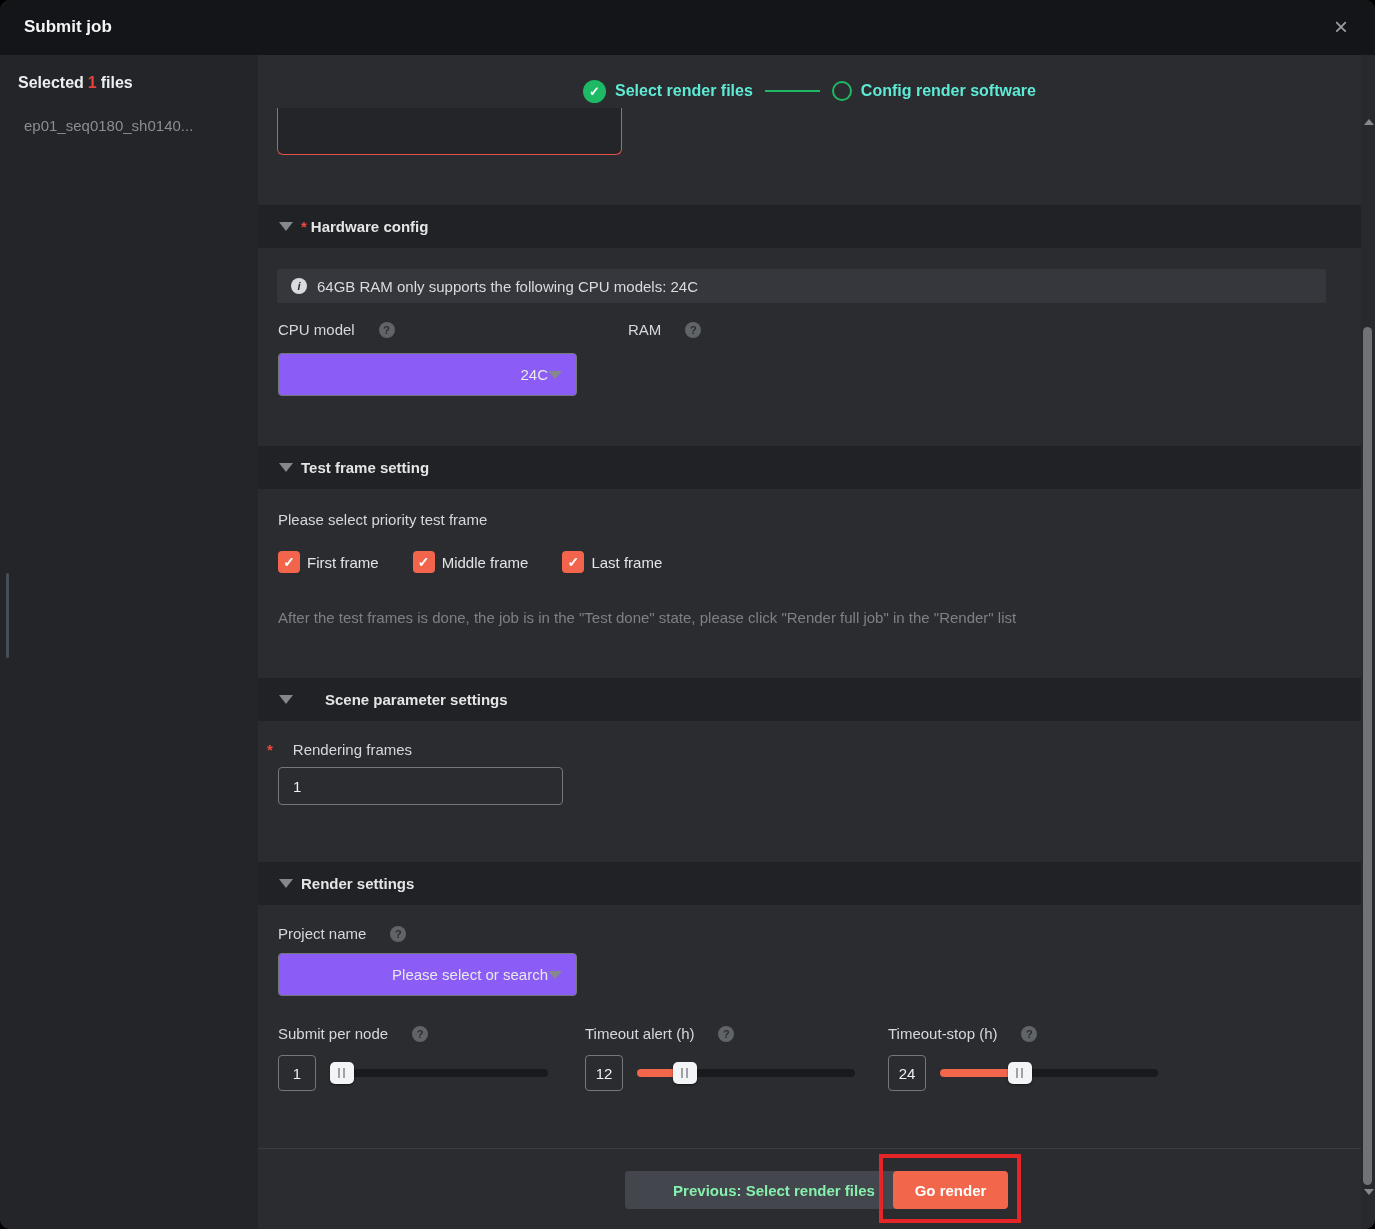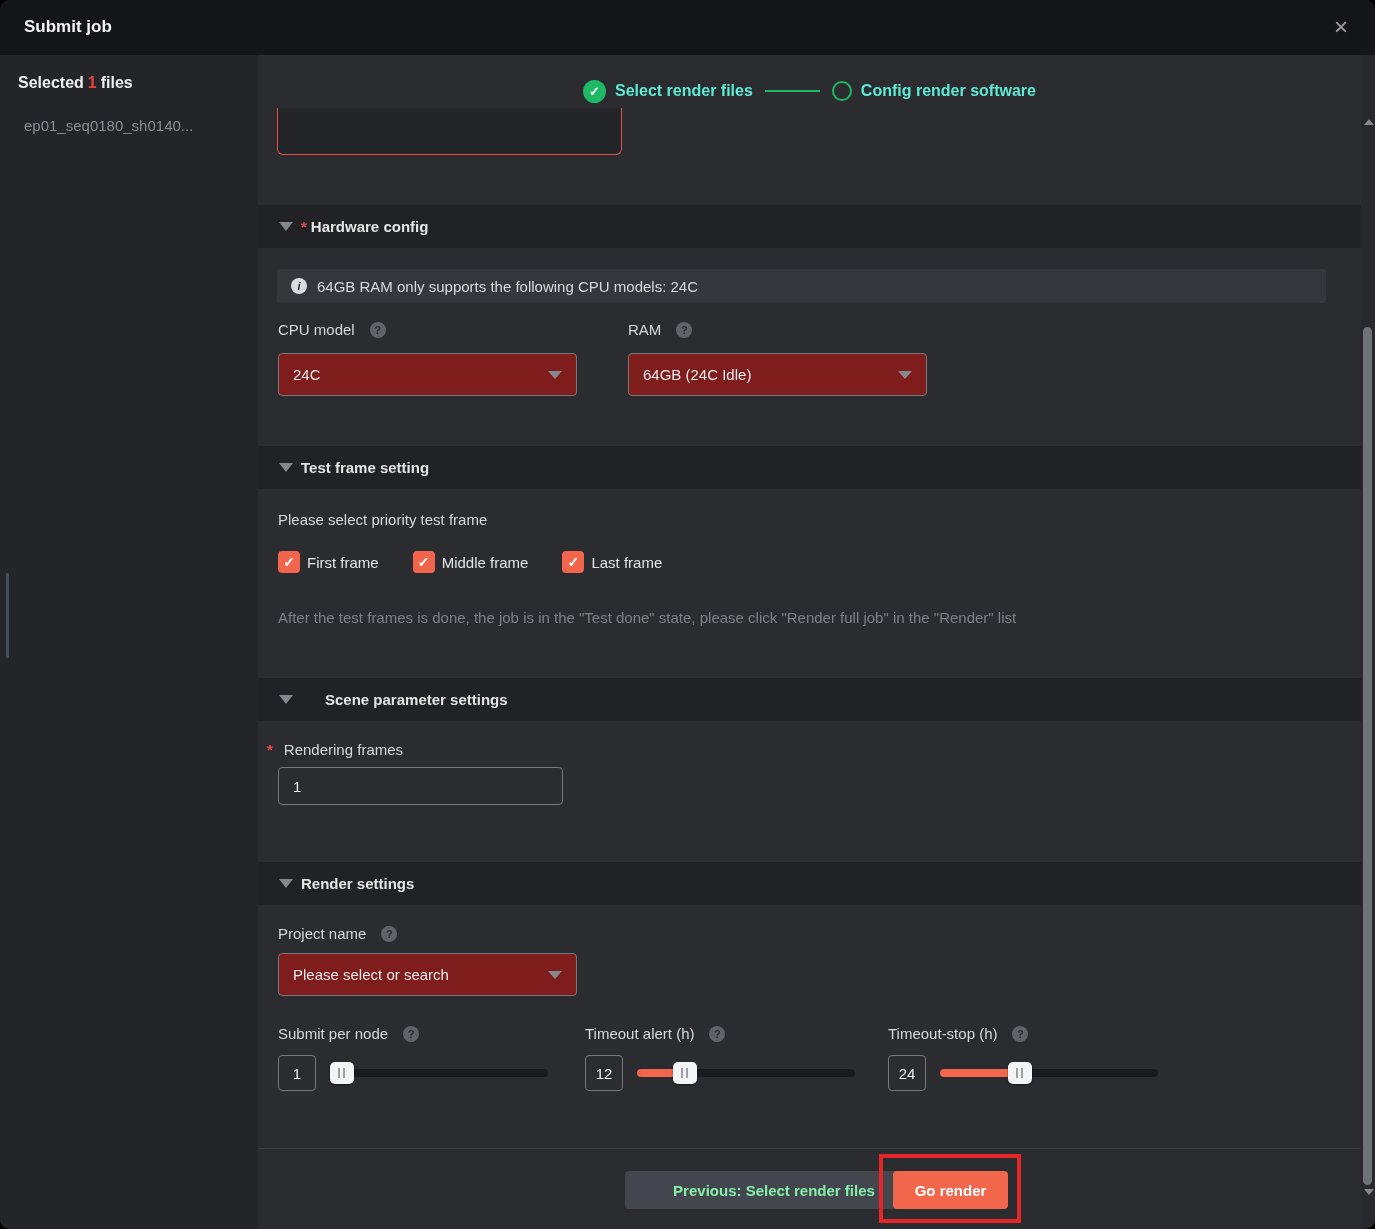--- a/index.html
+++ b/index.html
@@ -38,25 +38,25 @@
   .tri-down { width:0; height:0; border-left:7px solid transparent; border-right:7px solid transparent; border-top:9px solid #84878c; }
   .req { color:#f0483f; font-size:15px; font-weight:bold; margin-right:-4px; }
   .bar-title { font-size:15px; font-weight:bold; color:#e5e5e5; }
 
   
   .info-banner { position:absolute; left:19px; top:214px; width:1049px; height:34px; background:#35373c; display:flex; align-items:center; gap:10px; padding-left:14px; border-radius:2px; }
   .info-icon { width:16px; height:16px; border-radius:50%; background:#d9dbde; color:#2a2c30; font-size:11px; font-weight:bold; font-style:italic; display:flex; align-items:center; justify-content:center; flex:none; }
   .info-text { font-size:15px; color:#d9dbde; }
 
   
-  .fld-label { position:absolute; display:flex; align-items:center; gap:15px; font-size:15px; color:#d6d8da; }
+  .fld-label { position:absolute; display:flex; align-items:center; gap:24px; font-size:15px; color:#d6d8da; }
   .help { width:16px; height:16px; border-radius:50%; background:#606368; color:#2b2d31; font-size:11px; font-weight:bold; display:inline-flex; align-items:center; justify-content:center; }
 
   
-  .select { position:absolute; height:43px; border:1px solid #74777c; border-radius:4px; background:#7f1d1d; display:flex; align-items:center; padding:16px 14px; cursor:pointer; }
+  .select { position:absolute; height:43px; border:1px solid #74777c; border-radius:4px; background:#8b5cf6; display:flex; align-items:center; padding:16px 14px; cursor:pointer;text-align:right; }
   .select .val { font-size:15px; color:#e8e9eb; flex:1; }
   .sel-arrow { width:0; height:0; border-left:7px solid transparent; border-right:7px solid transparent; border-top:8px solid #85888c; }
   .text-input { position:absolute; height:38px; border:1px solid #74777c; border-radius:4px; background:#2a2c30; display:flex; align-items:center; padding:0 14px; font-size:15px; color:#eceef0; }
 
   
   .cb-row { position:absolute; left:20px; top:496px; display:flex; gap:34px; }
   .cb-item { display:flex; align-items:center; gap:7px; cursor:pointer; }
   .cb-box { width:22px; height:22px; border-radius:4px; background:#f2654c; color:#fff; font-size:14px; font-weight:bold; display:flex; align-items:center; justify-content:center; }
   .cb-label { font-size:15px; color:#e2e4e6; }
   .note { position:absolute; left:20px; top:554px; font-size:15px; color:#7d8085; }
@@ -134,24 +134,20 @@
     </div>
     <div class="select" style="left:20px; top:298px; width:299px;">
       <span class="val">24C</span>
       <span class="sel-arrow"></span>
     </div>
 
     <div class="fld-label" style="left:370px; top:266px;">
       <span>RAM</span>
       <span class="help">?</span>
     </div>
-    <div class="select" style="left:370px; top:298px; width:299px;">
-      <span class="val">64GB (24C Idle)</span>
-      <span class="sel-arrow"></span>
-    </div>
 
     <div class="bar" style="top:391px;">
       <div class="tri-down"></div>
       <span class="bar-title">Test frame setting</span>
     </div>
 
     <div class="priority">Please select priority test frame</div>
 
     <div class="cb-row">
       <div class="cb-item">

